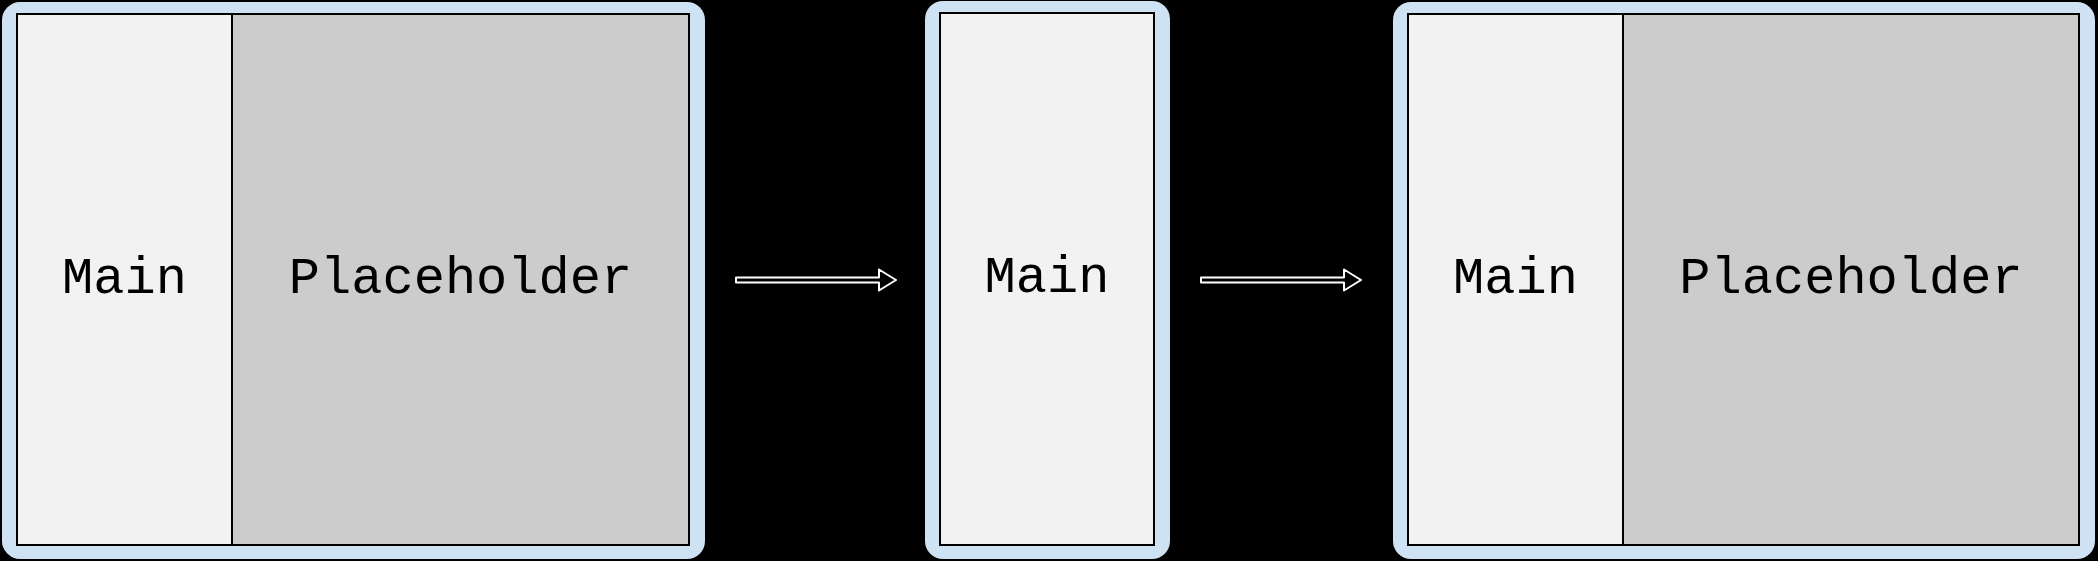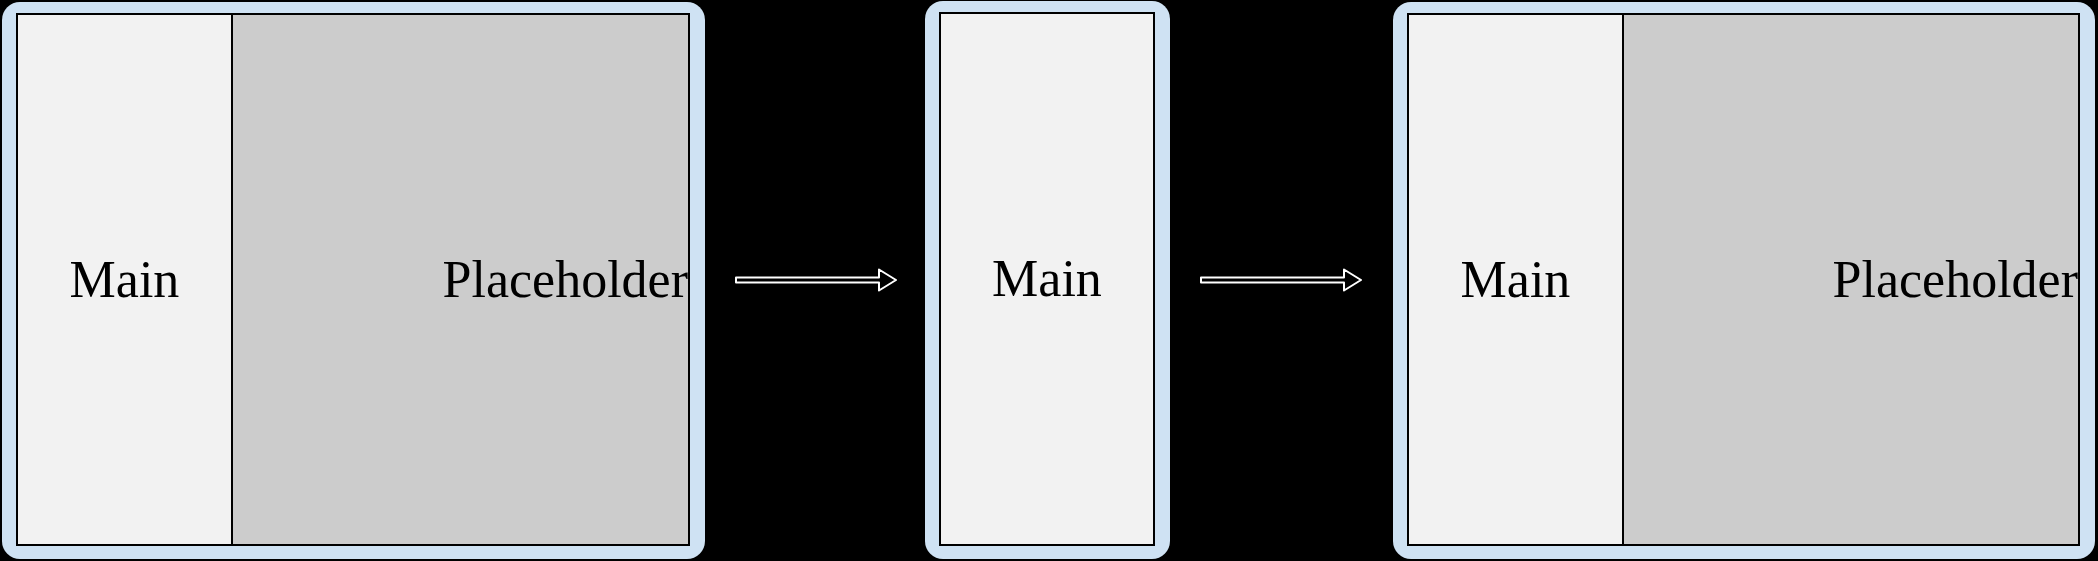--- a/index.html
+++ b/index.html
@@ -6,21 +6,22 @@
     margin: 0;
     padding: 0;
     background: #000000;
   }
   .stage {
     position: relative;
     width: 2098px;
     height: 561px;
     background: var(--canvas-bg, #000000);
     overflow: hidden;
-    font-family: Liberation Serif, serif;
+    font-family: Liberation Mono, monospace;
+    border-radius: 25px;
   }
 
   
   .window {
     position: absolute;
     box-sizing: border-box;
     background: var(--frame-blue, #cfe2f3);
     border-radius: 18px;
     padding: 11px 15px 13px 14px;
   }
@@ -50,21 +51,20 @@
     background: var(--main-bg, #f2f2f2);
     border-right: 2px solid var(--border-color, #000000);
   }
   .window.compact .pane.main {
     flex: 1 1 auto;
     border-right: none;
   }
   .pane.placeholder {
     flex: 1 1 auto;
     background: var(--placeholder-bg, #cccccc);
-    justify-content: flex-end;
   }
 
   .pane-label {
     font-size: 52px;
     line-height: 1;
     color: var(--text-color, #000000);
     white-space: nowrap;
   }
 
   

